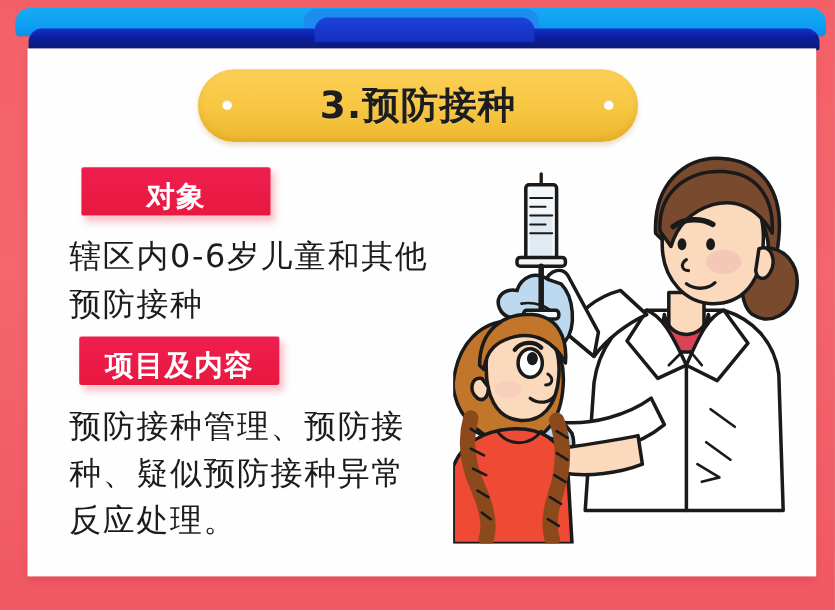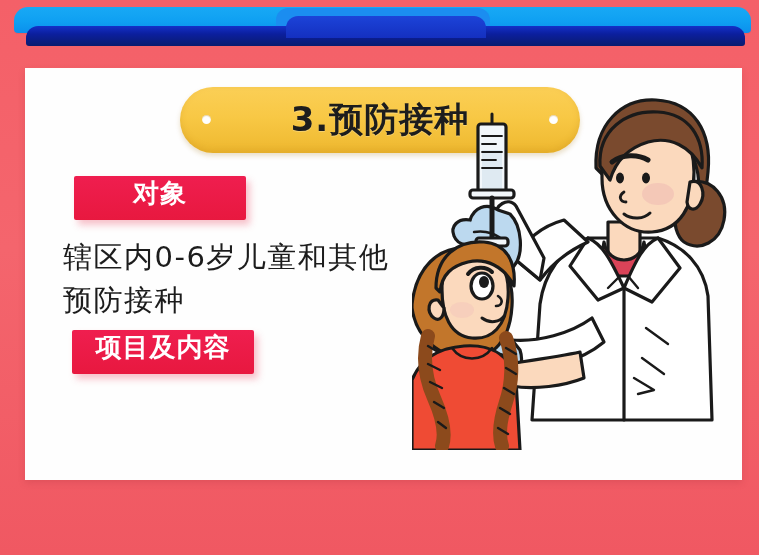--- a/index.html
+++ b/index.html
@@ -68,24 +68,23 @@
     background: linear-gradient(180deg, #1c43d8 0%, #1430c0 100%);
     border-radius: 12px 12px 0 0;
   }
 
   
   .card {
     position: absolute;
     left: 25px;
     top: 44px;
     width: 717px;
-    height: 412px;
+    height: 480px;
     background: #fefefe;
     box-shadow: 0 3px 7px rgba(150, 40, 50, 0.18);
-    margin-top: 24px;
   }
   .card-inner {
     position: relative;
     width: 100%;
     height: 100%;
     overflow: hidden;
   }
 
   
   .title-pill {
@@ -118,21 +117,21 @@
     color: #1d1d1d;
     letter-spacing: 1px;
     text-shadow: 0 1px 0 rgba(255,255,255,0.25);
   }
 
   
   .badge {
     position: absolute;
     background: linear-gradient(180deg, #ef1e4f 0%, #e8183f 100%);
     display: flex;
-    align-items: flex-start;
+    align-items: flex-end;
     justify-content: center;
     box-shadow: 4px 5px 7px rgba(240,120,140,0.45);
     border-radius: 2px;
   }
   .badge-text {
     font-family: "DejaVu Sans", "Liberation Sans", sans-serif;
     color: #ffffff;
     font-weight: bold;
     font-size: 26px;
     letter-spacing: 1px;
@@ -206,20 +205,23 @@
 
     <div class="badge" id="badge-object">
       <span class="badge-text">对象</span>
     </div>
     <div class="body-text" id="para-object">辖区内0-6岁儿童和其他
 预防接种</div>
 
     <div class="badge" id="badge-items">
       <span class="badge-text">项目及内容</span>
     </div>
+    <div class="body-text" id="para-items">预防接种管理、预防接
+种、疑似预防接种异常
+反应处理。</div>
 
     <div class="illustration">
       <svg viewBox="0 0 330 360" xmlns="http://www.w3.org/2000/svg">
         <g stroke="#1a1a1a" stroke-width="3.2" stroke-linejoin="round" stroke-linecap="round">
 
           <path d="M176 148 C150 158 132 184 128 214 L120 330 L300 330 L296 206 C292 176 272 156 246 148 Z" fill="#ffffff"></path>
 
           <path d="M196 132 L196 160 C196 174 228 174 228 160 L228 132 Z" fill="#fbd9bd"></path>
           <path d="M192 152 C196 176 228 176 232 152 L238 186 L186 186 Z" fill="#d94358"></path>
 

